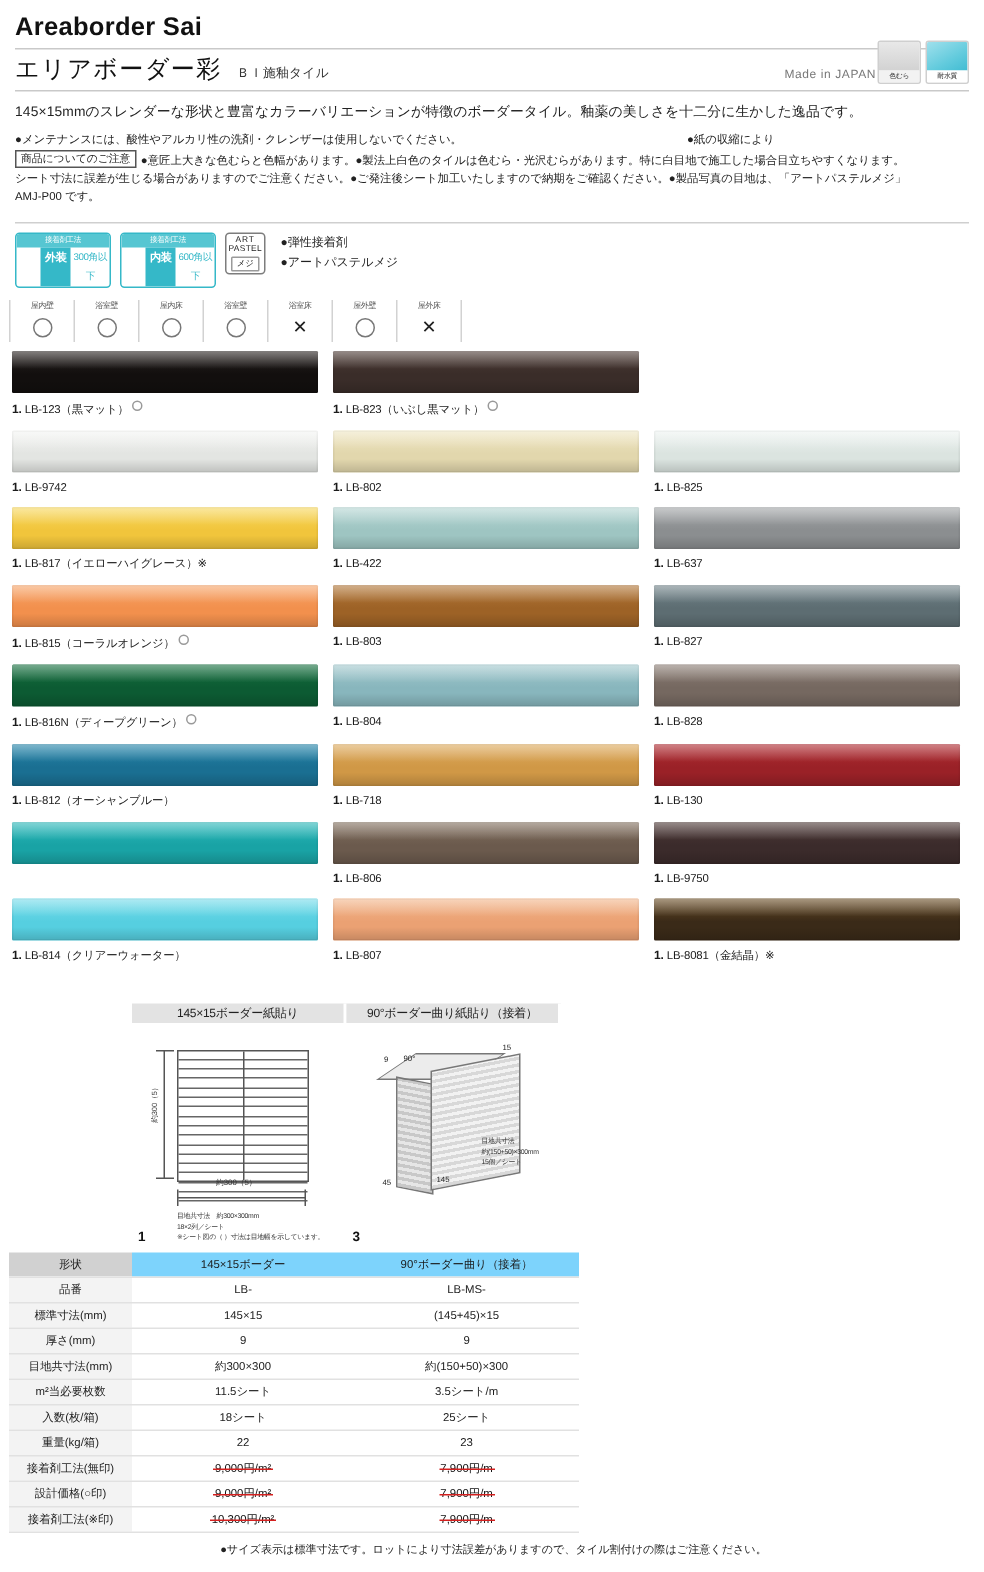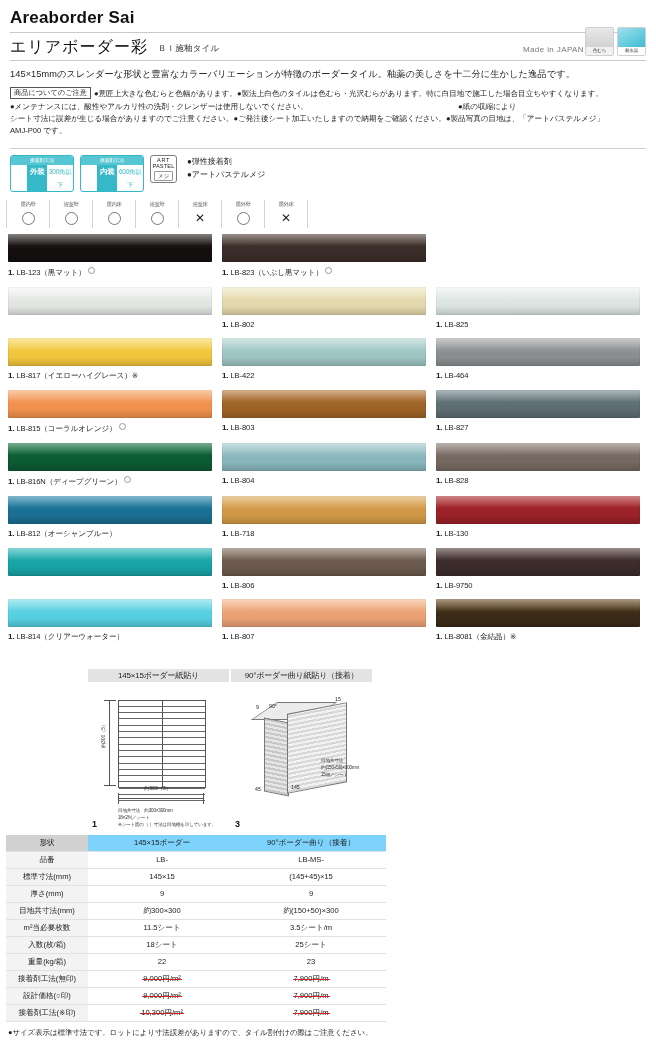--- a/index.html
+++ b/index.html
@@ -176,21 +176,21 @@
   table.spec-t{border-collapse:collapse;width:380px;font-size:7.6px;color:#1b1b1b;}
   table.spec-t td{padding:2px 5px;border-bottom:1px solid #e1e1e1;line-height:12px;vertical-align:middle;}
   table.spec-t td.k{width:78px;background:#f3f3f3;color:#222;}
   table.spec-t td.v{width:150px;}
   table.spec-t tr.hd td{background:#7dd3fc;font-weight:normal;}
   table.spec-t tr.hd td.k{background:#d1d1d1;}
   .strike{color:#111;position:relative;display:inline-block;}
   .strike::after{
     content:"";position:absolute;left:-1px;right:-1px;top:52%;height:1px;background:#d4201f;
   }
-  .tail{font-size:7.4px;color:#222;padding:5px 6px 0 8px;line-height:12px;}
+  .tail{font-size:7.4px;color:#222;padding:5px 6px 0 8px;line-height:12px;text-align:center;}
 </style>
 </head>
 <body>
 
 <div class="page">
 
   <div class="header">
     <div class="brand-en">Areaborder Sai</div>
     <hr class="hr-thin">
     <div class="title-row">
@@ -208,24 +208,24 @@
         </div>
       </div>
     </div>
     <hr class="hr-thin">
   </div>
 
   <div class="lead">145×15mmのスレンダーな形状と豊富なカラーバリエーションが特徴のボーダータイル。釉薬の美しさを十二分に生かした逸品です。</div>
 
   <div class="notes">
     <span class="ln">
-      <span class="tag">商品についてのご注意</span><span>●意匠上大きな色むらと色幅があります。●製法上白色のタイルは色むら・光沢むらがあります。特に白目地で施工した場合目立ちやすくなります。</span>
+      <span>●メンテナンスには、酸性やアルカリ性の洗剤・クレンザーは使用しないでください。</span><span class="sp"></span><span>●紙の収縮により</span>
     </span>
     <span class="ln">
-      <span>●メンテナンスには、酸性やアルカリ性の洗剤・クレンザーは使用しないでください。</span><span class="sp"></span><span>●紙の収縮により</span>
+      <span class="tag">商品についてのご注意</span><span>●意匠上大きな色むらと色幅があります。●製法上白色のタイルは色むら・光沢むらがあります。特に白目地で施工した場合目立ちやすくなります。</span>
     </span>
     <span class="ln">シート寸法に誤差が生じる場合がありますのでご注意ください。●ご発注後シート加工いたしますので納期をご確認ください。●製品写真の目地は、「アートパステルメジ」</span>
     <span class="ln">AMJ-P00 です。</span>
   </div>
 
   <div class="methods-wrap">
     <div class="rule"></div>
     <div class="methods">
       <div class="mbadge">
         <div class="top">接着剤工法</div>
@@ -314,20 +314,21 @@
           </div>
           <div class="tlabel"><span class="num">1.</span><span>LB-823（いぶし黒マット）</span><span class="oc"></span></div>
         </div>
       </div>
       <div class="trow">
         <div class="tcell">
           <div class="swatch" style="background: linear-gradient(rgb(244, 245, 243) 0%, rgb(227, 229, 226) 55%, rgb(227, 229, 226) 100%);">
             <span class="gloss"></span>
             <span class="shade"></span>
           </div>
+          <div class="tlabel"><span class="num">1.</span><span>LB-9742</span></div>
         </div>
         <div class="tcell">
           <div class="swatch" style="background: linear-gradient(rgb(239, 230, 195) 0%, rgb(226, 215, 173) 55%, rgb(226, 215, 173) 100%);">
             <span class="gloss"></span>
             <span class="shade"></span>
           </div>
           <div class="tlabel"><span class="num">1.</span><span>LB-802</span></div>
         </div>
         <div class="tcell">
           <div class="swatch" style="background: linear-gradient(rgb(238, 243, 241) 0%, rgb(219, 228, 224) 55%, rgb(219, 228, 224) 100%);">
@@ -350,21 +351,21 @@
             <span class="gloss"></span>
             <span class="shade"></span>
           </div>
           <div class="tlabel"><span class="num">1.</span><span>LB-422</span></div>
         </div>
         <div class="tcell">
           <div class="swatch" style="background: linear-gradient(rgb(163, 166, 168) 0%, rgb(139, 142, 144) 55%, rgb(139, 142, 144) 100%);">
             <span class="gloss"></span>
             <span class="shade"></span>
           </div>
-          <div class="tlabel"><span class="num">1.</span><span>LB-464</span></div>
+          <div class="tlabel"><span class="num">1.</span><span>LB-637</span></div>
         </div>
       </div>
       <div class="trow">
         <div class="tcell">
           <div class="swatch" style="background: linear-gradient(rgb(247, 164, 105) 0%, rgb(242, 144, 77) 55%, rgb(242, 144, 77) 100%);">
             <span class="gloss"></span>
             <span class="shade"></span>
           </div>
           <div class="tlabel"><span class="num">1.</span><span>LB-815（コーラルオレンジ）</span><span class="oc"></span></div>
         </div>

